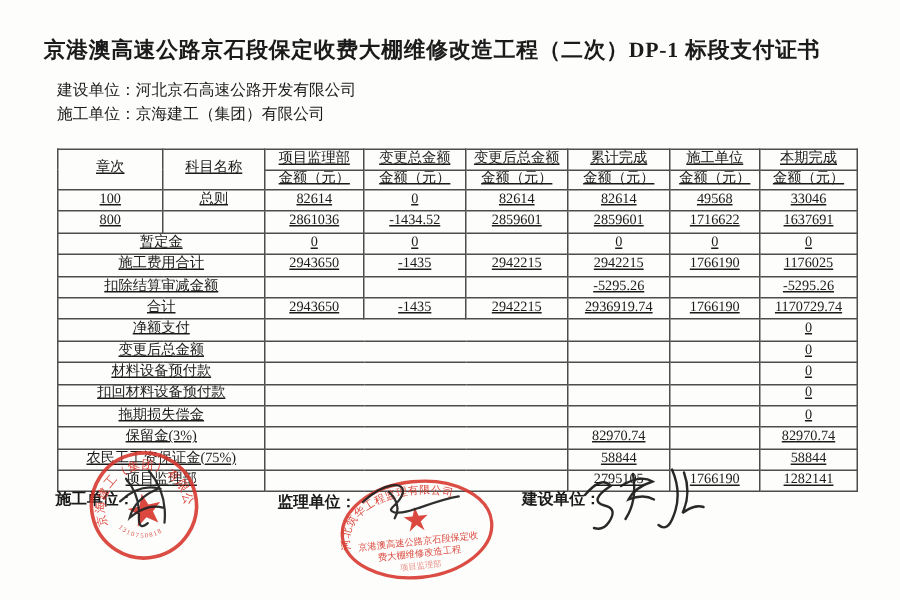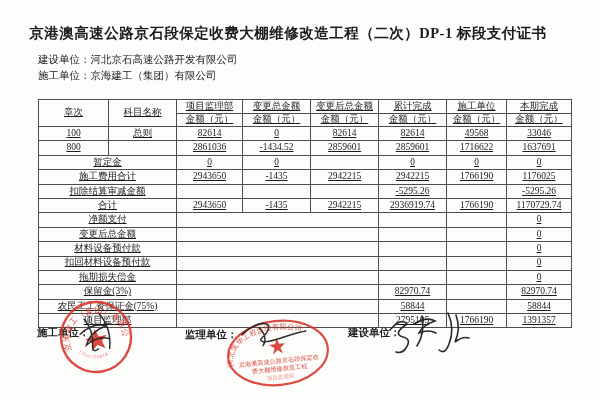--- a/index.html
+++ b/index.html
@@ -184,21 +184,21 @@
           <td colspan="3"></td>
           <td>58844</td>
           <td></td>
           <td>58844</td>
         </tr>
         <tr>
           <td colspan="2">项目监理部</td>
           <td colspan="3"></td>
           <td>2795105</td>
           <td>1766190</td>
-          <td>1391357</td>
+          <td>1282141</td>
         </tr>
       </tbody>
   </table>
 
   <div class="footer-label" id="contractor-sign-label">施工单位：</div>
   <div class="footer-label" id="supervisor-sign-label">监理单位：</div>
   <div class="footer-label" id="builder-sign-label">建设单位：</div>
 
   <svg class="stamp" style="left:46px;top:287px;transform:rotate(-12deg);" width="100" height="100" viewBox="0 0 100 100">
     <g stroke="#d6342a" fill="none" opacity="0.88">

